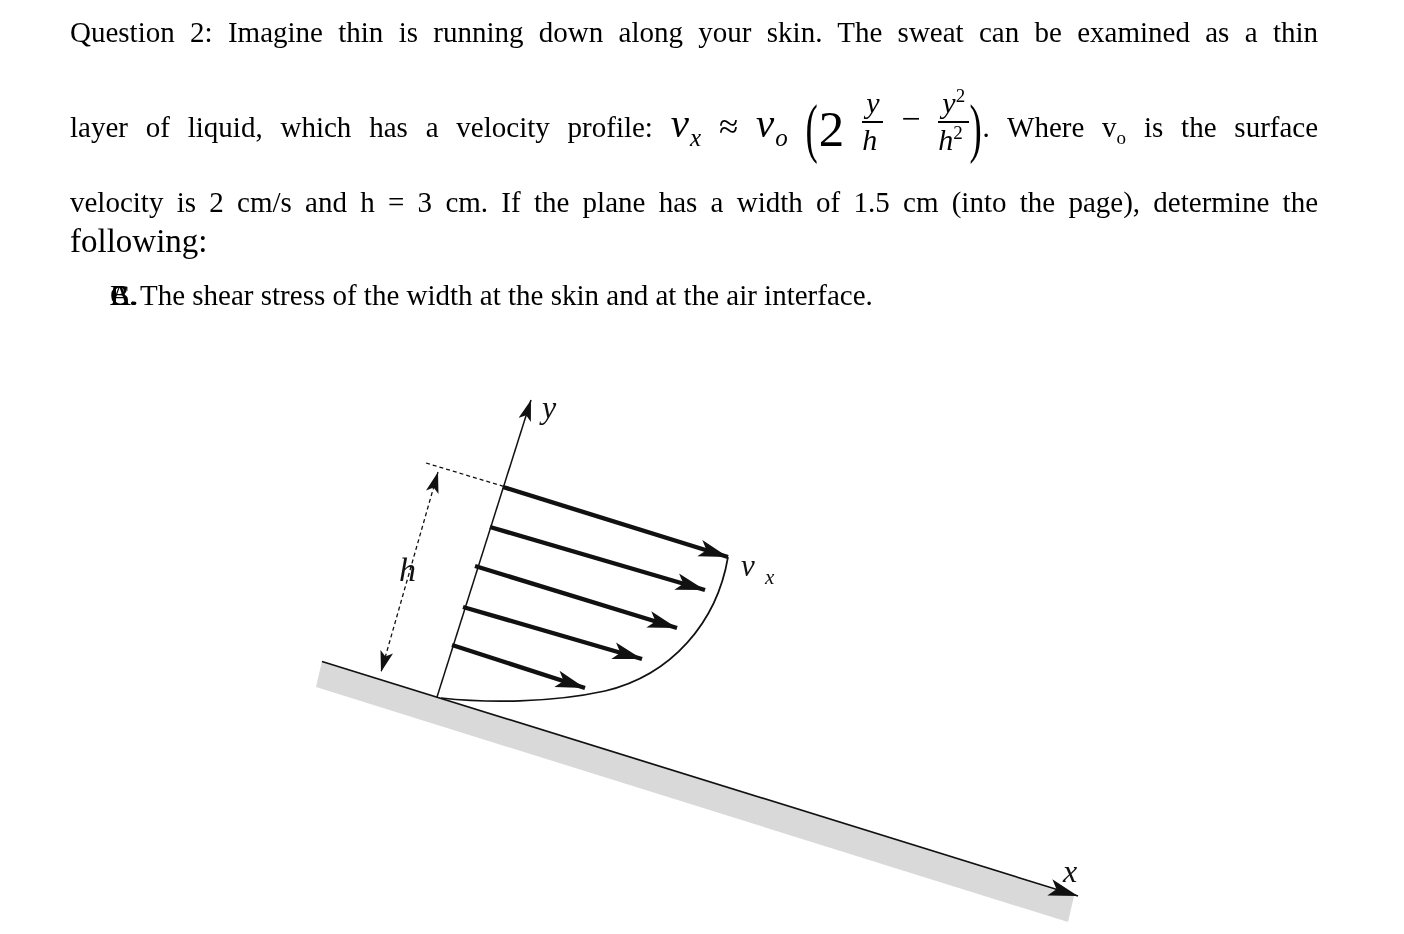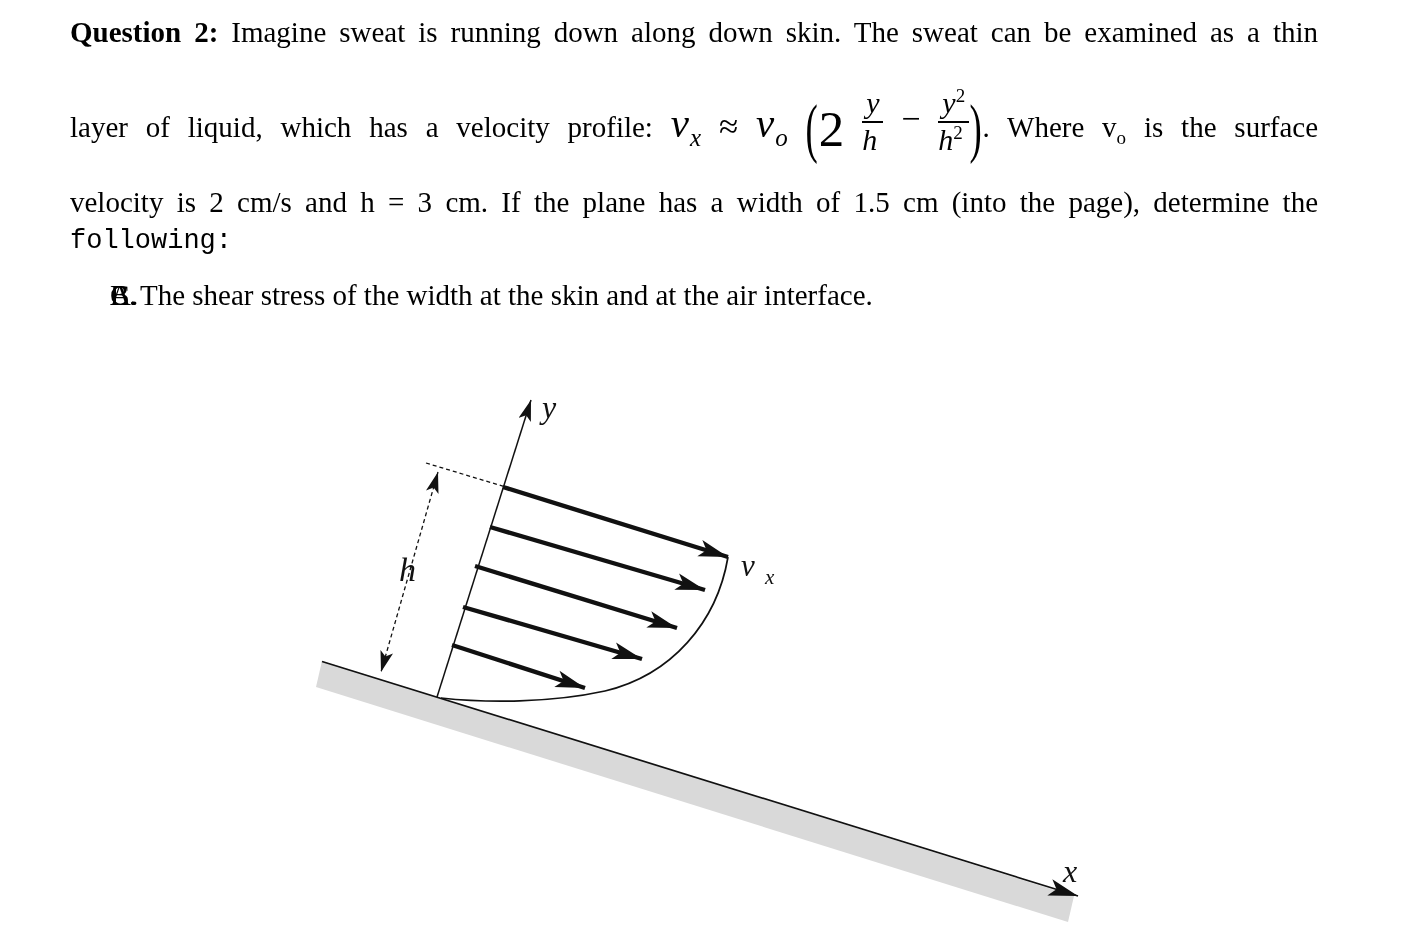--- a/index.html
+++ b/index.html
@@ -3,24 +3,24 @@
 <meta charset="utf-8">
 <style>
   html,body { margin:0; padding:0; background:#ffffff; }
   body {
     width:1404px; height:934px; position:relative; overflow:hidden;
     font-family:"Liberation Serif", serif; color:#000;
   }
   .text-block { position:absolute; left:70px; top:13px; width:1248px; }
   .jline { text-align:justify; text-align-last:justify; white-space:nowrap; }
   .line1 { font-size:29px; line-height:38px; }
-  .line1 strong { font-weight:bold; }
+  .line1 strong { font-weight:normal; }
   .line2 { font-size:29px; line-height:88px;margin-top:32px; }
   .line3 { font-size:29px; line-height:40px; }
-  .line4 { font-size:27px; line-height:38px;font-family:Liberation Mono, monospace; }
+  .line4 { font-size:33px; line-height:38px; }
   .qlist { margin-top:17px; font-size:29px; }
   .qitem { position:relative; padding-left:70px; line-height:37.5px; }
   .qlabel { position:absolute; left:40px; }
 
   
   .mi { font-style:italic; }
   .mv { font-size:41px; font-style:italic; line-height:0; }
   .msub { font-size:25px; font-style:italic; vertical-align:-9px; line-height:0; margin-left:1px; }
   .mapprox { font-size:35px; line-height:0; vertical-align:-1px; }
   .bigparen { display:inline-block; font-size:40px; line-height:1;
@@ -33,21 +33,21 @@
   .frac sup { font-size:19px; line-height:0; }
   .mminus { font-size:34px; vertical-align:7px; line-height:0; }
   .vsub { font-size:19px; }
 
   svg .lbl { font-family:"Liberation Serif", serif; font-style:italic; fill:#111; }
 </style>
 </head>
 <body>
 
 <div class="text-block">
-  <div class="jline line1"><strong>Question 2:</strong> <span>Imagine sweat is running down along down skin. The sweat can be examined as a thin</span></div>
+  <div class="jline line1"><strong>Question 2:</strong> <span>Imagine thin is running down along your skin. The sweat can be examined as a thin</span></div>
 
   <div class="jline line2"><span>layer of liquid, which has a velocity profile:</span> <span class="mv">v</span><span class="msub">x</span> <span class="mapprox">≈</span> <span class="mv">v</span><span class="msub">o</span> <span class="bigparen">(</span><span class="coef">2</span> <span class="frac"><span class="num mi">y</span><span class="den mi">h</span></span> <span class="mminus">−</span> <span class="frac"><span class="num"><span class="mi">y</span><sup>2</sup></span><span class="den"><span class="mi">h</span><sup>2</sup></span></span><span class="bigparen">)</span><span>.</span> <span>Where v</span><sub class="vsub">o</sub> <span>is the surface</span></div>
 
   <div class="jline line3">velocity is 2 cm/s and h = 3 cm. If the plane has a width of 1.5 cm (into the page), determine the</div>
   <div class="line4">following:</div>
 
   <div class="qlist">
     <div class="qitem"><span class="qlabel">A.</span></div>
     <div class="qitem"><span class="qlabel">B.</span></div>
     <div class="qitem"><span class="qlabel">C.</span><span>The shear stress of the width at the skin and at the air interface.</span></div>

